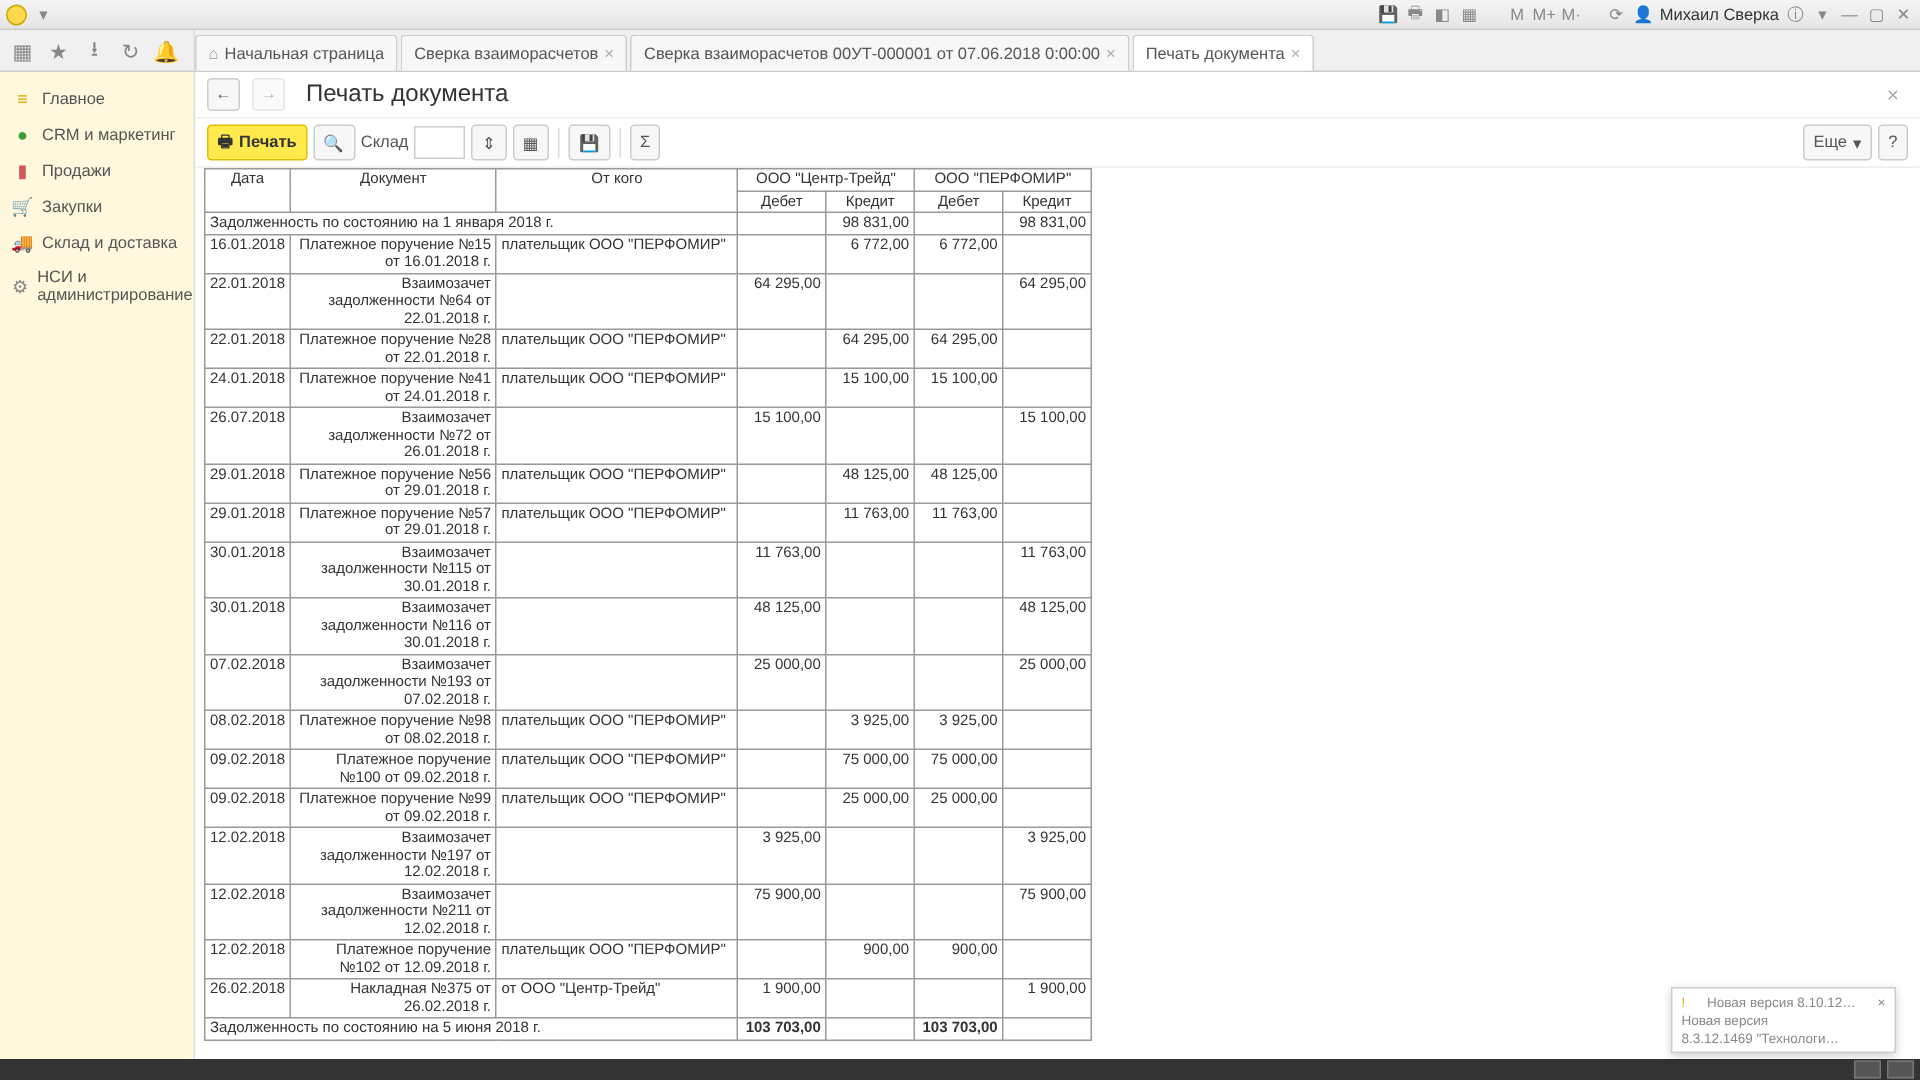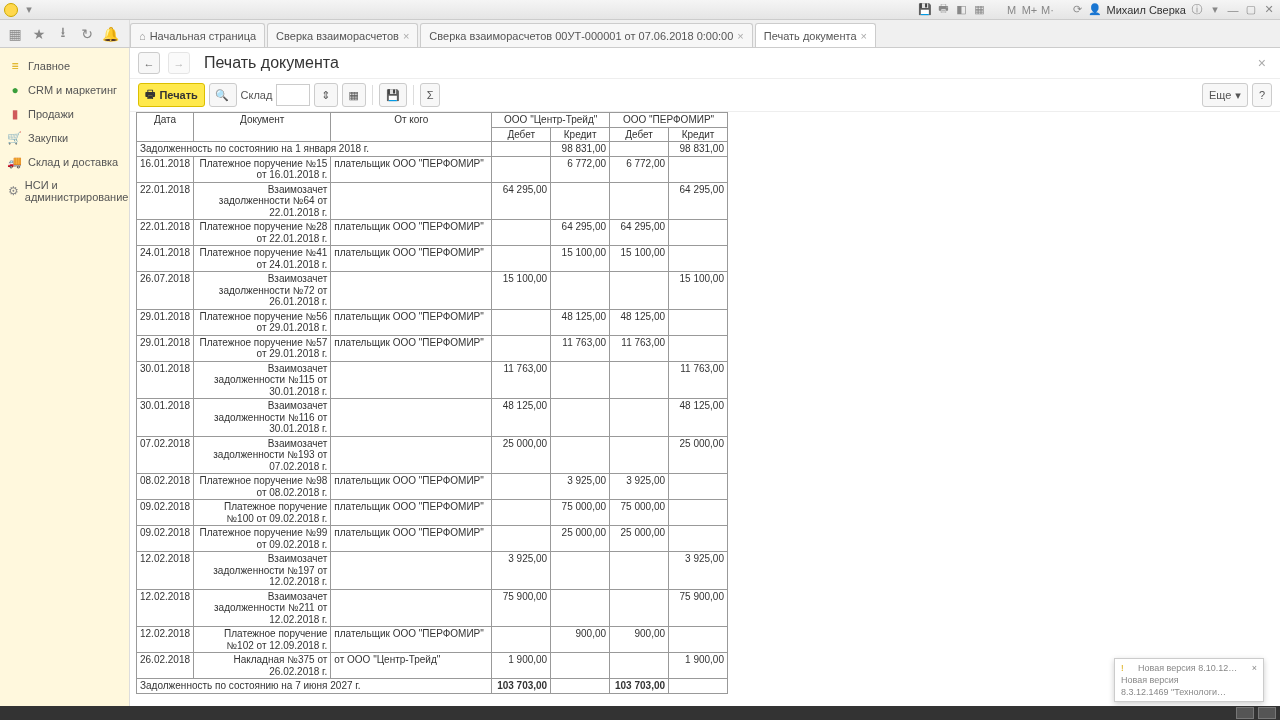--- a/index.html
+++ b/index.html
@@ -382,21 +382,21 @@
             <tr>
               <td class="date">26.02.2018</td>
               <td class="doc">Накладная №375 от 26.02.2018 г.</td>
               <td>от ООО "Центр-Трейд"</td>
               <td class="num">1 900,00</td>
               <td class="num"></td>
               <td class="num"></td>
               <td class="num">1 900,00</td>
             </tr>
             <tr>
-              <td colspan="3">Задолженность по состоянию на 7 июня 2027 г.</td>
+              <td colspan="3">Задолженность по состоянию на 5 июня 2018 г.</td>
               <td class="num" style="font-weight: bold;">103 703,00</td>
               <td class="num" style="font-weight: bold;"></td>
               <td class="num" style="font-weight: bold;">103 703,00</td>
               <td class="num" style="font-weight: bold;"></td>
             </tr>
           </tbody>
       </table>
 
       <div class="currency-line">, в валюте: руб.</div>
 

